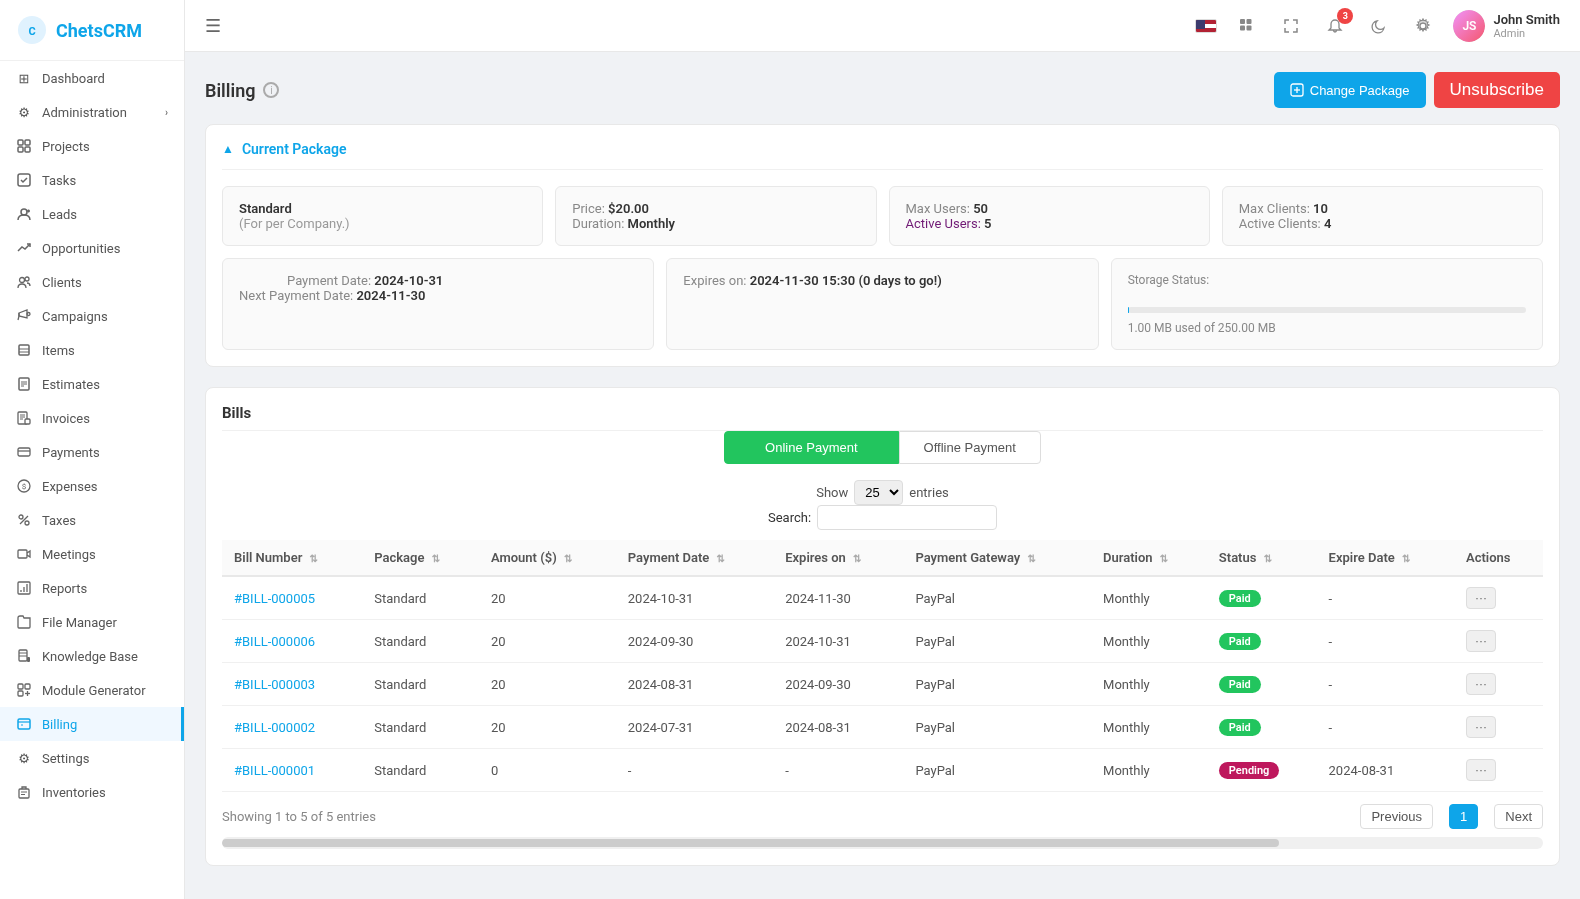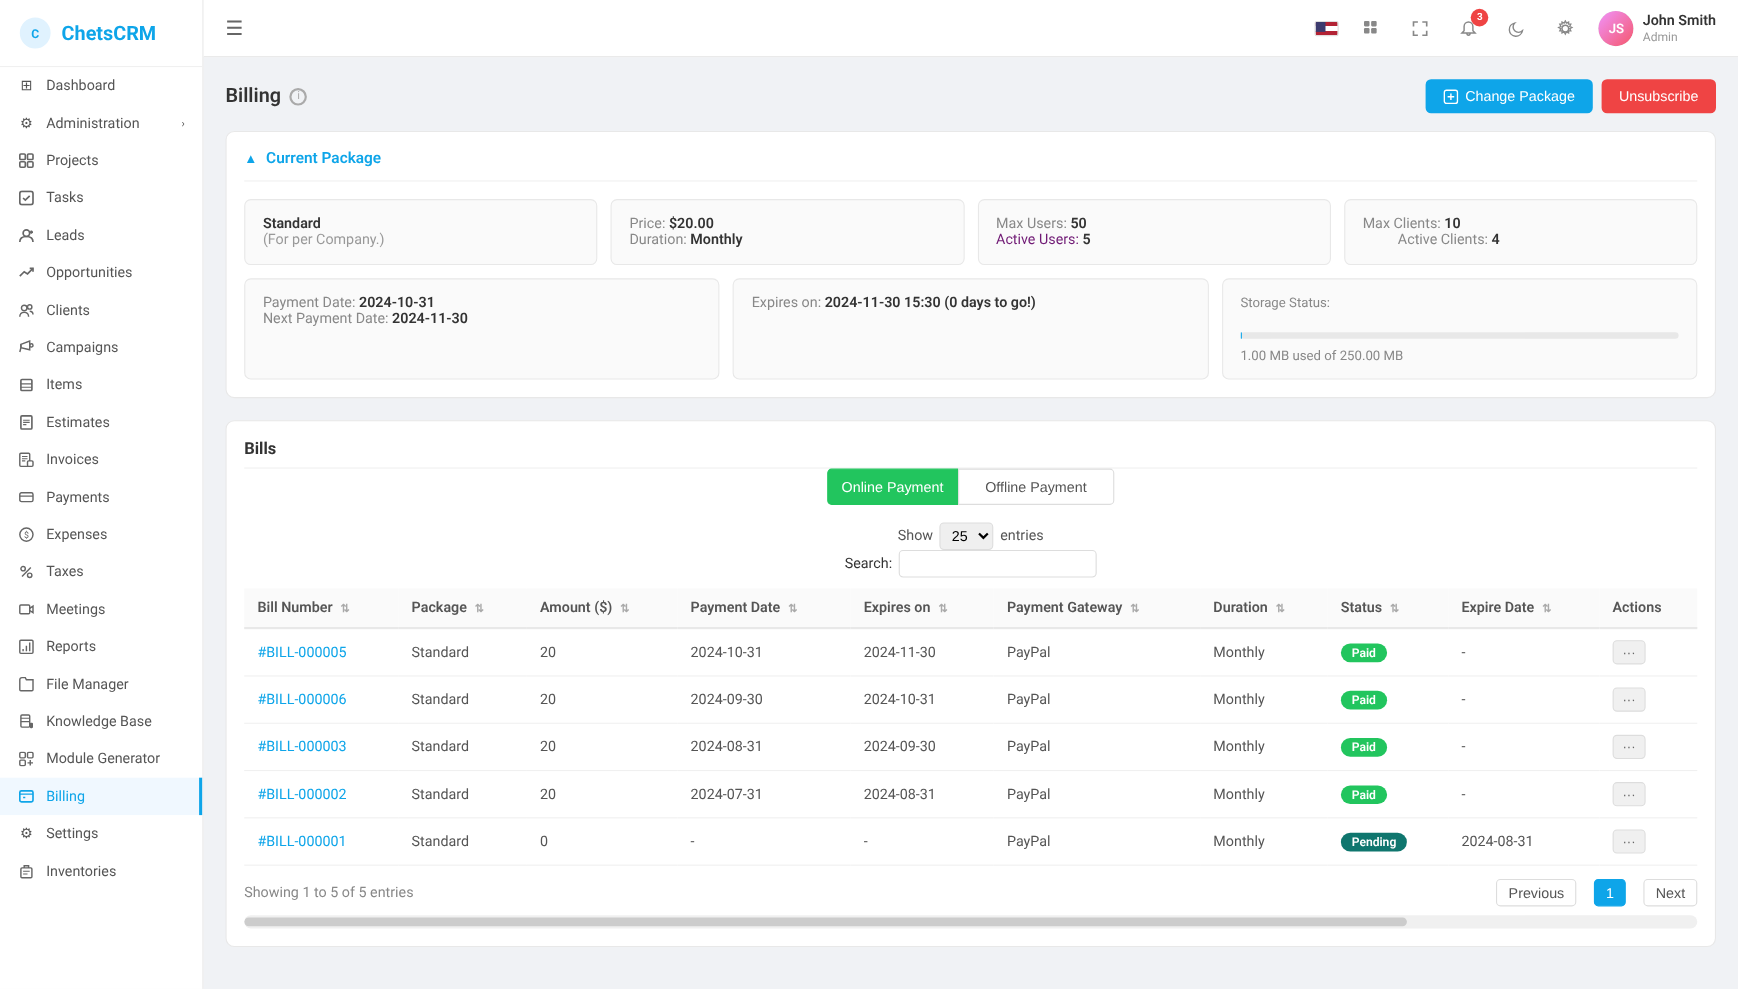--- a/index.html
+++ b/index.html
@@ -37,21 +37,21 @@
     
     #content { flex: 1; overflow-y: auto; padding: 20px; }
 
     
     .page-header { display: flex; align-items: center; justify-content: space-between; margin-bottom: 16px; }
     .page-title-area { display: flex; align-items: center; gap: 8px; }
     .page-title { font-size: 18px; font-weight: 600; color: #333; }
     .info-icon { width: 16px; height: 16px; border-radius: 50%; border: 2px solid #aaa; display: flex; align-items: center; justify-content: center; font-size: 10px; color: #aaa; cursor: pointer; }
     .page-actions { display: flex; gap: 8px; }
     .btn-change-package { background: #0ea5e9; color: #fff; border: none; padding: 8px 16px; border-radius: 5px; cursor: pointer; font-size: 13px; font-weight: 500; display: flex; align-items: center; gap: 6px; }
-    .btn-unsubscribe { background: #ef4444; color: #fff; border: none; padding: 8px 16px; border-radius: 5px; cursor: pointer; font-size: 13px; font-weight: 500; }
+    .btn-unsubscribe { background: #ef4444; color: #fff; border: none; padding: 8px 16px; border-radius: 5px; cursor: pointer; font-size: 17px; font-weight: 500; }
 
     
     .section-card { background: #fff; border-radius: 8px; border: 1px solid #e8e8e8; margin-bottom: 20px; padding: 16px; }
     .section-header { display: flex; align-items: center; gap: 8px; margin-bottom: 16px; padding-bottom: 12px; border-bottom: 1px solid #f0f0f0; }
     .section-header-title { font-size: 14px; font-weight: 600; color: #0ea5e9; }
     .chevron-up { font-size: 12px; color: #0ea5e9; }
 
     
     .package-grid { display: grid; grid-template-columns: 1fr 1fr 1fr 1fr; gap: 12px; margin-bottom: 12px; }
     .package-grid-row2 { display: grid; grid-template-columns: 1fr 1fr 1fr; gap: 12px; }
@@ -59,38 +59,38 @@
     .info-card-value { font-size: 13px; color: #333; }
     .info-card-value span { font-weight: 600; }
     .storage-bar { height: 6px; background: #e8e8e8; border-radius: 3px; margin: 8px 0; }
     .storage-bar-fill { height: 100%; background: #0ea5e9; border-radius: 3px; width: 0.4%; }
     .storage-text { font-size: 12px; color: #888; }
 
     
     .bills-section { background: #fff; border-radius: 8px; border: 1px solid #e8e8e8; padding: 16px; }
     .bills-title { font-size: 15px; font-weight: 700; color: #333; padding-bottom: 8px; border-bottom: 1px solid #f0f0f0; }
     .payment-buttons { display: flex; justify-content: center; gap: 0; margin-bottom: 16px; }
-    .btn-online { background: #22c55e; color: #fff; border: 1px solid #22c55e; padding: 8px 12px; cursor: pointer; font-size: 13px; border-radius: 4px 0 0 4px; }
+    .btn-online { background: #22c55e; color: #fff; border: 1px solid #22c55e; padding: 8px 40px; cursor: pointer; font-size: 13px; border-radius: 4px 0 0 4px; }
     .btn-offline { background: #fff; color: #555; border: 1px solid #ddd; padding: 8px 24px; cursor: pointer; font-size: 13px; border-radius: 0 4px 4px 0; }
 
     
     .table-controls { display: flex; align-items: center; justify-content: space-between; margin-bottom: 10px; flex-direction: column; }
     .show-entries { display: flex; align-items: center; gap: 6px; font-size: 13px; color: #555; }
     .show-select { border: 1px solid #ddd; border-radius: 4px; padding: 3px 6px; font-size: 13px; cursor: pointer; }
     .search-area { display: flex; align-items: center; gap: 6px; }
     .search-input { border: 1px solid #ddd; border-radius: 4px; padding: 4px 8px; font-size: 13px; width: 180px; }
 
     
     .data-table { width: 100%; border-collapse: collapse; font-size: 13px; }
     .data-table th { padding: 10px 12px; text-align: left; background: #fafafa; border-bottom: 2px solid #e8e8e8; font-weight: 600; color: #555; white-space: nowrap; cursor: pointer; }
     .data-table th .sort-icon { color: #aaa; font-size: 10px; margin-left: 4px; }
     .data-table td { padding: 10px 12px; border-bottom: 1px solid #f0f0f0; color: #555; }
     .bill-link { color: #0ea5e9; text-decoration: none; }
     .badge-paid { background: #22c55e; color: #fff; padding: 2px 10px; border-radius: 12px; font-size: 11px; font-weight: 600; display: inline-block; }
-    .badge-pending { background: #0f766e; color: #fff; padding: 2px 10px; border-radius: 12px; font-size: 11px; font-weight: 600; display: inline-block; text-align: center; }
+    .badge-pending { background: #be185d; color: #fff; padding: 2px 10px; border-radius: 12px; font-size: 11px; font-weight: 600; display: inline-block; text-align: center; }
     .action-btn { background: #f0f0f0; border: 1px solid #ddd; border-radius: 4px; padding: 3px 8px; cursor: pointer; font-size: 12px; color: #666; }
 
     
     .table-footer { display: flex; align-items: center; justify-content: space-between; margin-top: 12px; }
     .table-info { font-size: 13px; color: #888; }
     .pagination { display: flex; align-items: center; gap: 16px; }
     .page-btn { padding: 4px 10px; border: 1px solid #ddd; border-radius: 4px; background: #fff; cursor: pointer; font-size: 13px; color: #555; }
     .page-btn.active { background: #0ea5e9; color: #fff; border-color: #0ea5e9; }
 
     
@@ -413,29 +413,29 @@
         </div>
         <div class="info-card">
           <div class="info-card-value">
             <span style="color:#888; font-weight:400;">Max Users:</span> <span>50</span><br>
             <span style="color:#701a75; font-weight:400;">Active Users:</span> <span>5</span>
           </div>
         </div>
         <div class="info-card">
           <div class="info-card-value">
             <span style="color:#888; font-weight:400;">Max Clients:</span> <span>10</span><br>
-            <span style="color:#888; font-weight:400;margin-left:32px;">Active Clients:</span> <span>4</span>
+            <span style="color:#888; font-weight:400;">Active Clients:</span> <span>4</span>
           </div>
         </div>
       </div>
 
       <div class="package-grid-row2">
         <div class="info-card">
           <div class="info-card-value">
-            <span style="color:#888; font-weight:400;">Payment Date:</span> <span>2024-10-31</span><br>
+            <span style="color:#888; font-weight:400;margin-left:48px;">Payment Date:</span> <span>2024-10-31</span><br>
             <span style="color:#888; font-weight:400;">Next Payment Date:</span> <span>2024-11-30</span>
           </div>
         </div>
         <div class="info-card">
           <div class="info-card-value">
             <span style="color:#888; font-weight:400;">Expires on:</span> <span>2024-11-30 15:30 (0 days to go!)</span>
           </div>
         </div>
         <div class="info-card">
           <div style="color:#888; font-size:12px; margin-bottom:20px;">Storage Status:</div>

